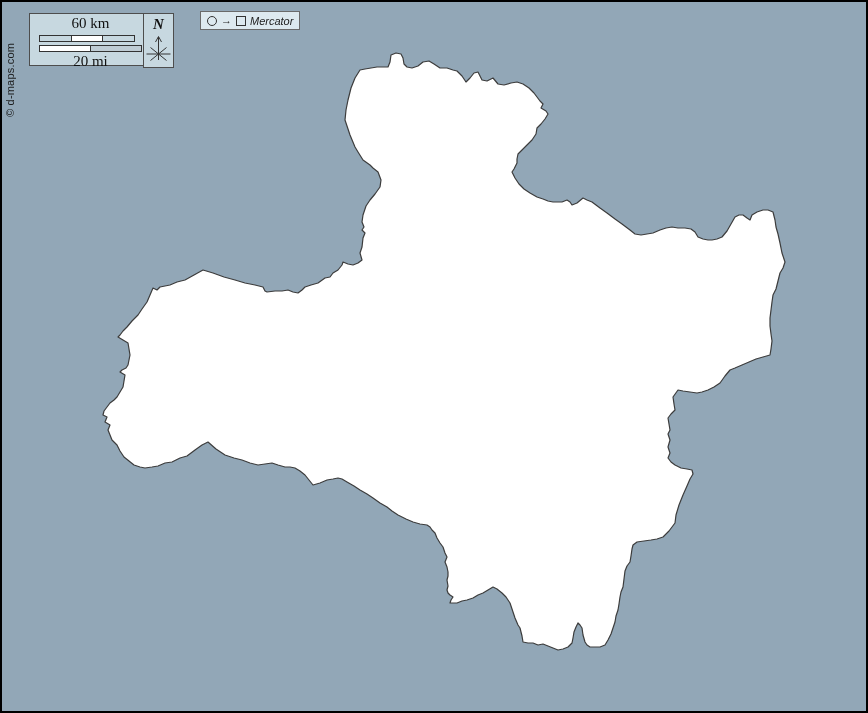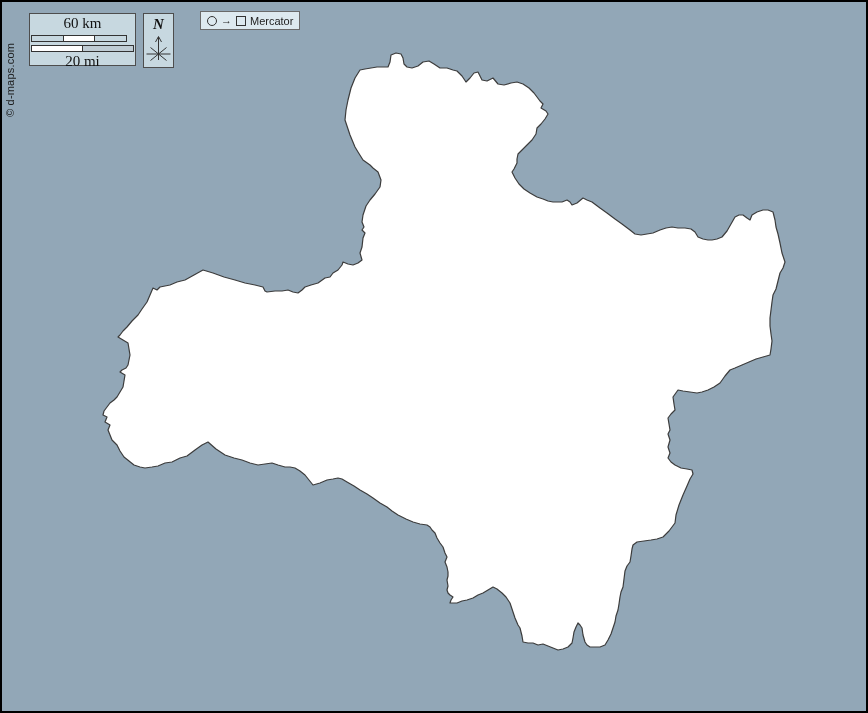--- a/index.html
+++ b/index.html
@@ -27,20 +27,21 @@
     white-space:nowrap;
   }
 
   
   .scale-box{
     position:absolute;left:27px;top:11px;
     width:105px;height:51px;
     background:#c7d8e0;
     border:1px solid #4d4d4d;
     box-sizing:content-box;
+    padding-left:8px;
   }
   .scale-label{
     text-align:center;
     font-family:"Liberation Serif", serif;
     font-size:15px;color:#111;
     line-height:17px;
   }
   .scale-label.km{margin-top:1px;}
   .scale-label.mi{margin-top:1px;}
   .bar{
@@ -89,21 +90,21 @@
   }
   .proj-circle{
     width:8px;height:8px;border-radius:50%;
     border:1px solid #333;background:transparent;
   }
   .proj-arrow{font-size:11px;color:#222;line-height:1;}
   .proj-square{
     width:8px;height:8px;
     border:1px solid #333;background:transparent;
   }
-  .proj-label{font-size:11px;color:#222;}
+  .proj-label{font-size:11px;color:#222;font-style:italic;}
 </style>
 </head>
 <body>
 
 <div class="frame">
 
   <svg class="map-svg" width="864" height="709" viewBox="2 2 864 709">
     <polygon stroke-linejoin="round" points="396,53 401,54 403,58 404,64 407,67 412,68 418,66 423,62 429,61 434,64 440,68 447,68 453,70 457,71 462,76 466,82 470,78 474,73 478,72 482,80 487,81 493,78 498,84 504,85 511,83 517,82 523,84 529,88 534,93 540,101 543,104 541,108 546,111 548,114 545,119 541,124 537,128 536,134 532,140 527,145 522,150 518,154 517,159 517,163 514,169 512,172 515,178 519,184 524,189 530,193 537,197 543,199 548,201 553,202 562,202 567,200 570,202 572,205 577,203 583,198 587,200 592,202 600,208 607,213 615,219 622,224 630,230 635,234 641,235 647,234 653,233 660,230 666,228 672,227 678,228 685,228 691,229 695,232 698,237 703,239 708,240 712,240 717,239 722,237 727,231 731,224 735,217 739,215 743,215 747,218 750,220 752,215 757,212 763,210 768,210 773,212 775,220 776,227 778,234 780,243 782,253 785,262 783,268 780,273 778,281 776,289 773,295 772,302 771,310 770,318 770,326 771,334 772,341 771,349 770,355 763,357 756,359 749,362 742,365 735,368 730,370 725,376 720,383 714,387 708,390 702,392 697,393 690,392 683,391 678,390 673,397 674,404 675,410 671,414 668,418 669,424 670,430 668,434 670,440 668,447 670,453 668,458 671,462 675,465 681,468 687,469 692,470 693,474 690,479 687,486 683,495 679,505 676,515 675,523 669,531 663,537 657,539 651,540 644,541 637,542 633,545 632,549 631,556 630,562 627,566 625,571 624,579 623,587 621,592 620,597 619,604 618,610 616,616 615,622 613,628 611,634 608,640 605,645 600,647 595,647 590,647 587,645 585,642 583,635 582,628 580,625 578,623 576,627 574,632 573,638 572,643 568,647 563,649 558,650 553,648 548,646 543,644 538,645 533,643 528,643 523,642 522,636 520,628 518,625 515,618 513,612 510,603 506,597 502,593 497,589 493,587 488,590 483,593 478,595 473,598 467,600 462,601 457,603 452,603 450,603 451,600 453,597 450,595 448,593 447,590 448,586 447,580 448,576 448,572 447,567 445,562 447,557 445,553 443,547 440,543 437,538 435,533 432,530 430,527 427,525 420,524 413,522 406,519 398,515 392,511 387,507 380,503 373,498 367,494 360,490 354,486 347,482 342,479 338,478 333,479 327,480 320,483 313,485 309,480 305,475 300,471 295,468 290,467 285,467 278,465 272,463 265,464 258,465 250,463 242,460 234,458 225,455 216,449 208,442 202,445 195,450 187,456 180,458 172,462 165,463 158,466 152,467 145,468 140,467 134,465 129,461 124,457 120,451 117,445 114,442 112,440 110,435 108,430 110,425 105,422 107,417 103,415 104,411 107,407 110,403 114,400 117,397 120,392 123,387 124,381 125,375 120,372 122,370 126,368 128,365 129,360 130,355 129,349 128,343 123,340 118,337 120,335 123,331 127,327 132,321 138,315 142,309 147,302 150,295 153,288 157,290 160,287 165,286 170,285 177,282 185,280 194,275 203,270 213,273 224,277 235,280 245,283 255,285 263,287 265,291 267,292 275,291 282,291 288,290 293,292 298,293 302,290 305,287 311,285 318,283 325,278 330,277 333,273 338,270 342,265 343,262 348,264 353,265 358,263 362,260 360,253 362,247 363,238 365,233 362,230 364,227 362,222 363,215 366,206 370,200 375,194 380,187 381,180 378,172 373,168 370,165 363,160 358,152 355,147 350,135 345,120 346,110 348,100 351,88 355,78 360,70 365,69 371,68 377,67 383,67 388,67 390,62 391,55" fill="#ffffff" stroke="#3c3c3c" stroke-width="1.2"></polygon>
   </svg>
 

